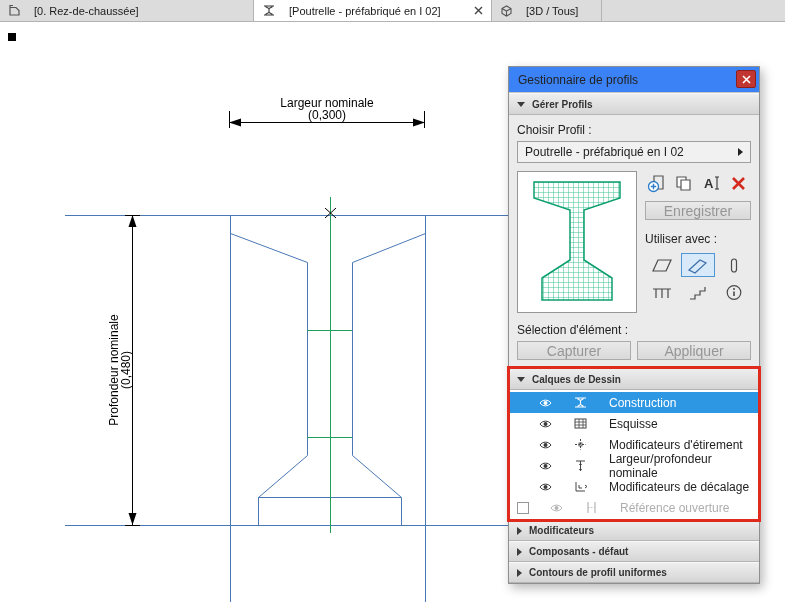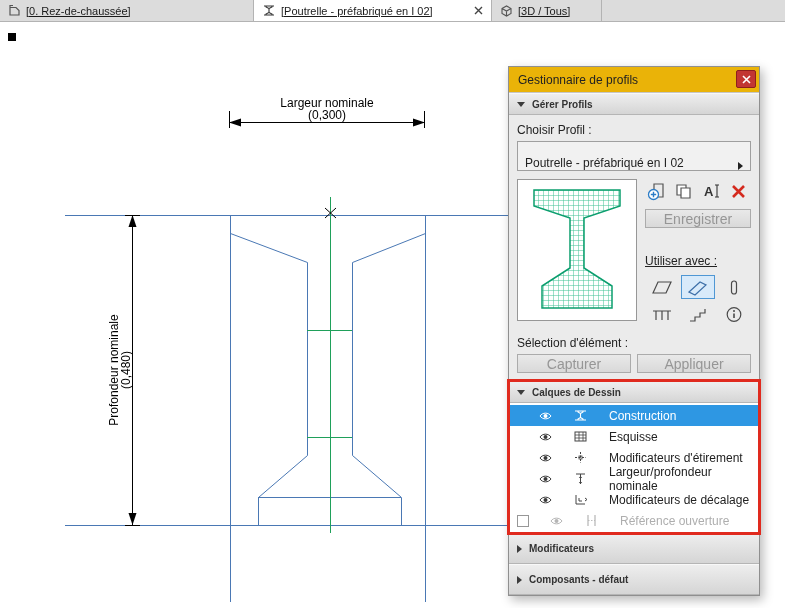--- a/index.html
+++ b/index.html
@@ -2,79 +2,79 @@
 <html><head>
 <meta charset="utf-8">
 <style>
   * { margin:0; padding:0; box-sizing:border-box; }
   html,body { width:785px; height:608px; overflow:hidden; background:#fff;
               font-family:"Liberation Sans", sans-serif; }
 
   
   .tabbar { position:absolute; top:0; left:0; width:785px; height:22px;
             background:#dcdcdc; border-bottom:1px solid #b3b3b3; display:flex; z-index:30; }
-  .tab { display:flex; align-items:center; gap:5px; padding:0 8px;
-         border-right:1px solid #b3b3b3; font-size:11px; color:#1a1a1a; cursor:default;text-decoration:underline; }
+  .tab { display:flex; align-items:center; gap:13px; padding:0 8px;
+         border-right:1px solid #b3b3b3; font-size:11px; color:#1a1a1a; cursor:default; }
   .tab.active { background:#ffffff; }
   .tab .ticon { display:flex; align-items:center; }
   .tab-close { margin-left:auto; display:flex; align-items:center; padding-left:14px; }
 
   
   svg.drawing { position:absolute; top:0; left:0; z-index:1; }
 
   
   .panel { position:absolute; left:508px; top:66px; width:252px; z-index:10;
            background:#ebebeb; border:1px solid #8f8f8f;
            box-shadow:3px 4px 10px rgba(0,0,0,.28); font-size:12px; color:#222; }
   .titlebar { height:26px; display:flex; align-items:center; padding-left:9px;
-              background:#eab308; border-bottom:1px solid #c6c6c6; position:relative; }
+              background:#3b82f6; border-bottom:1px solid #c6c6c6; position:relative; }
   .close-btn { position:absolute; right:3px; top:3px; width:20px; height:18px;
                background:#c23632; border:1px solid #8e1f1c; border-radius:2px;
                display:flex; align-items:center; justify-content:center; }
   .sec-hdr { height:22px; display:flex; align-items:center; gap:7px; padding-left:8px;
              background:linear-gradient(#eeeeee,#d5d5d5);
              border-top:1px solid #f8f8f8; border-bottom:1px solid #b5b5b5;
              font-weight:bold; font-size:10px; color:#333; }
   .tri-d { width:0; height:0; border-left:4px solid transparent; border-right:4px solid transparent;
            border-top:5px solid #3c3c3c; }
   .tri-r { width:0; height:0; border-top:4px solid transparent; border-bottom:4px solid transparent;
            border-left:5px solid #3c3c3c; }
 
   .content { padding:6px 8px 8px; }
   .lbl { font-size:12px; color:#222; margin:2px 0 4px; }
-  .dropdown { height:30px; background:#f1f1f1; border:1px solid #9f9f9f;
-              display:flex; align-items:flex-end; justify-content:space-between;
+  .dropdown { height:22px; background:#f1f1f1; border:1px solid #9f9f9f;
+              display:flex; align-items:center; justify-content:space-between;
               padding:0 7px; font-size:12px; }
   .preview-row { display:flex; margin-top:8px; gap:8px; }
   .preview { width:120px; height:142px; background:#fff; border:1px solid #979797; }
   .right-col { flex:1; display:flex; flex-direction:column; }
   .tool-row { display:flex; justify-content:space-between; align-items:center; height:24px; }
   .tool-btn { width:24px; height:22px; display:flex; align-items:center; justify-content:center; }
   .btn { height:19px; background:linear-gradient(#e9e9e9,#d9d9d9); border:1px solid #ababab;
          color:#969696; display:flex; align-items:center; justify-content:center; font-size:14px; }
   .save-btn { margin-top:6px; }
-  .usewith-lbl { margin-top:26px;text-decoration:underline; }
+  .usewith-lbl { margin-top:12px; }
   .usewith-grid { display:grid; grid-template-columns:repeat(3,1fr); gap:3px; margin-top:3px; }
   .uw { height:24px; display:flex; align-items:center; justify-content:center; border:1px solid transparent; }
   .uw.selected { background:#d8eafa; border:1px solid #4f97d4; }
   .sel-lbl { margin-top:10px; }
   .sel-btns { display:flex; gap:6px; margin-top:3px; }
   .sel-btns .btn { flex:1; }
 
   
   .red-wrap { outline:3px solid #e02a1e; outline-offset:-1px; position:relative; z-index:5; }
   .layers { background:#fff; padding:2px 0; }
   .layer-row { height:21px; display:flex; align-items:center; gap:21px; padding-left:30px;
                font-size:12px; color:#222; }
   .layer-row.selected { background:#2e97e3; color:#fff; }
   .layer-row.disabled { color:#aeaeae; padding-left:8px; }
   .checkbox { width:12px; height:12px; border:1px solid #979797; background:#fff; flex:0 0 auto; }
   .eye, .licon { display:flex; align-items:center; flex:0 0 auto; }
 
-  .collapsed-hdrs .sec-hdr { height:31px; }
+  .collapsed-hdrs .sec-hdr { height:21px; }
 </style>
 </head>
 <body>
 
 <svg class="drawing" width="785" height="608">
 
   <rect x="8" y="33" width="8" height="8" fill="#000"></rect>
 
   <g stroke="#4a78b4" fill="none" stroke-width="1">
     <line x1="65" y1="215.5" x2="758" y2="215.5"></line>
@@ -372,15 +372,19 @@
 
   <div class="collapsed-hdrs">
     <div class="sec-hdr">
       <span class="tri-r"></span>
       <span>Modificateurs</span>
     </div>
     <div class="sec-hdr">
       <span class="tri-r"></span>
       <span>Composants - défaut</span>
     </div>
+    <div class="sec-hdr">
+      <span class="tri-r"></span>
+      <span>Contours de profil uniformes</span>
+    </div>
   </div>
 
 </div>
 
 </body></html>

